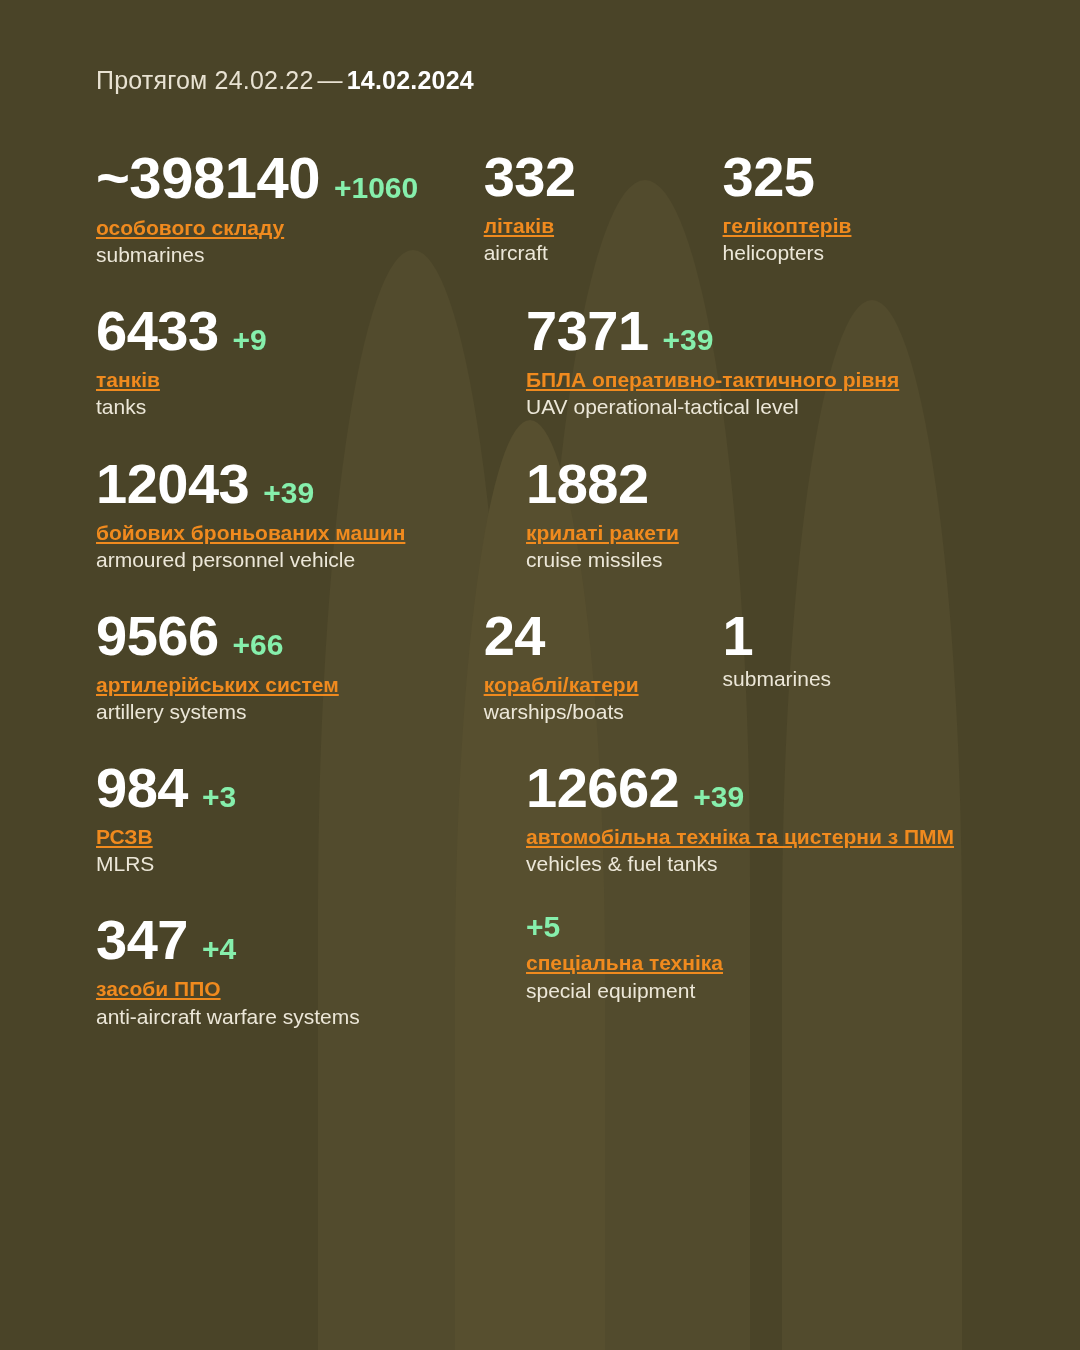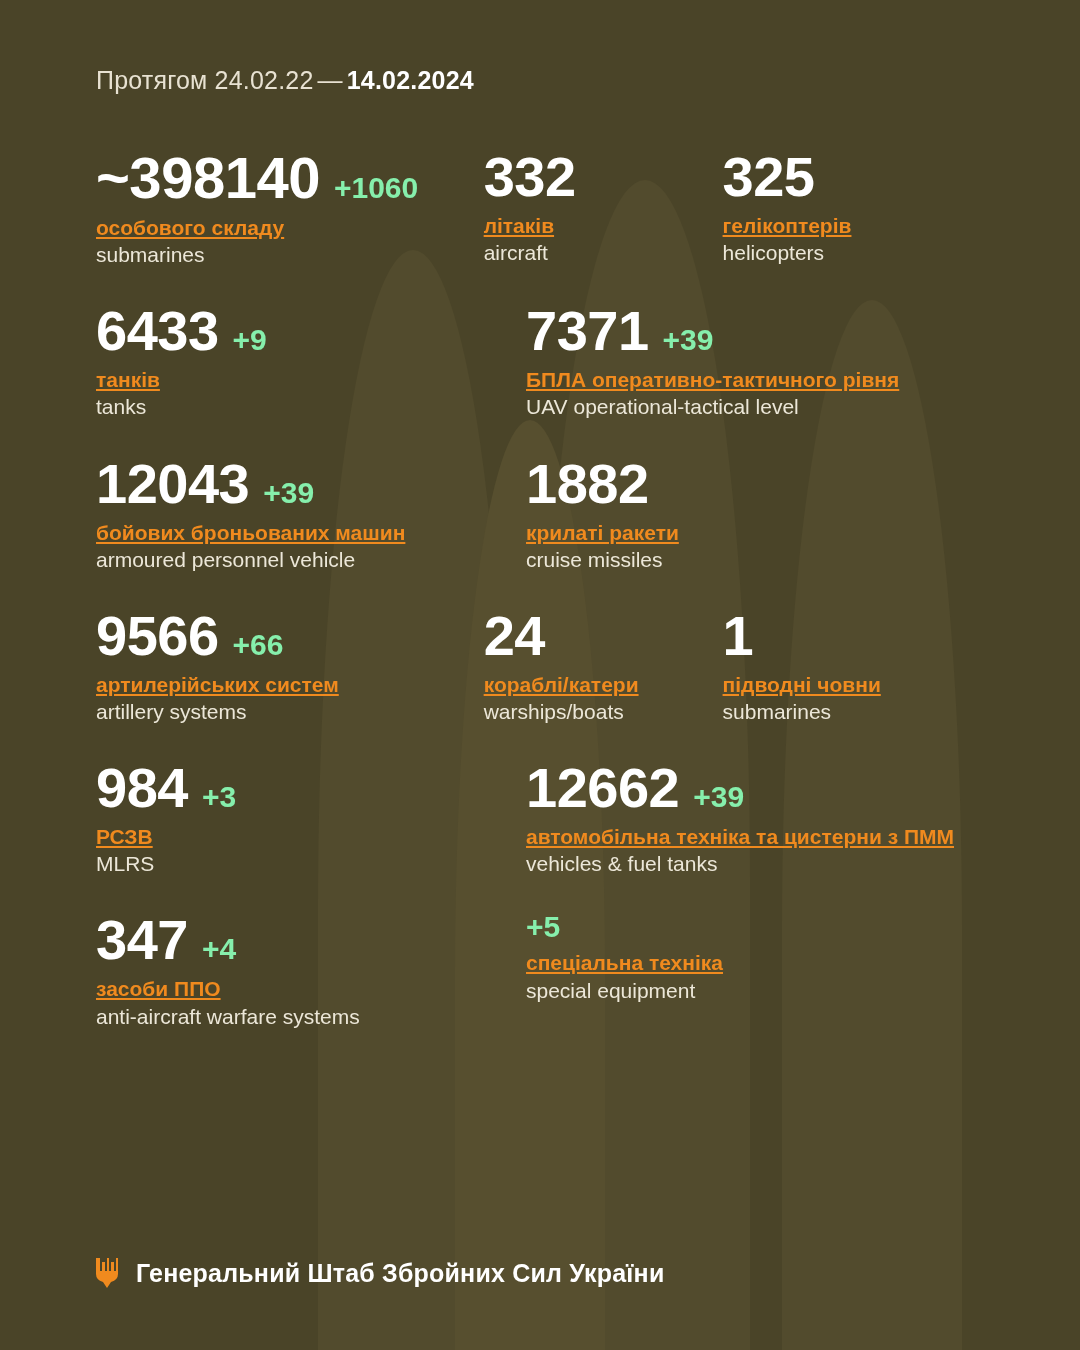--- a/index.html
+++ b/index.html
@@ -222,21 +222,20 @@
             <span class="delta"></span>
           </div>
           <div class="lbl-ua">кораблі/катери</div>
           <div class="lbl-en">warships/boats</div>
         </div>
         <div class="cell c3">
           <div class="num-line">
             <span class="num">1</span>
             <span class="delta"></span>
           </div>
-          <div class="lbl-ua">підводні човни</div>
           <div class="lbl-en">submarines</div>
         </div>
       </div>
 
       <div class="rowgap"></div>
 
       <div class="row">
         <div class="cell c1">
           <div class="num-line">
             <span class="num">984</span>
@@ -271,20 +270,14 @@
             <span class="delta">+5</span>
           </div>
           <div class="lbl-ua">спеціальна техніка</div>
           <div class="lbl-en">special equipment</div>
         </div>
       </div>
 
     </div>
   </div>
 
-  <div class="footer">
-    <svg class="trident" viewBox="0 0 22 30" aria-hidden="true">
-      <path d="M0 0 h4 v13 h2 V4 h3 v9 h2 V0 h2 v13 h2 V4 h3 v9 h2 V0 h2 v16 q0 6 -7 8 l-4 6 l-4 -6 q-7 -2 -7 -8 Z" fill="#f08a1e"></path>
-    </svg>
-    <span class="footer-text">Генеральний Штаб Збройних Сил України</span>
-  </div>
 
 </div>
 
 </body></html>

